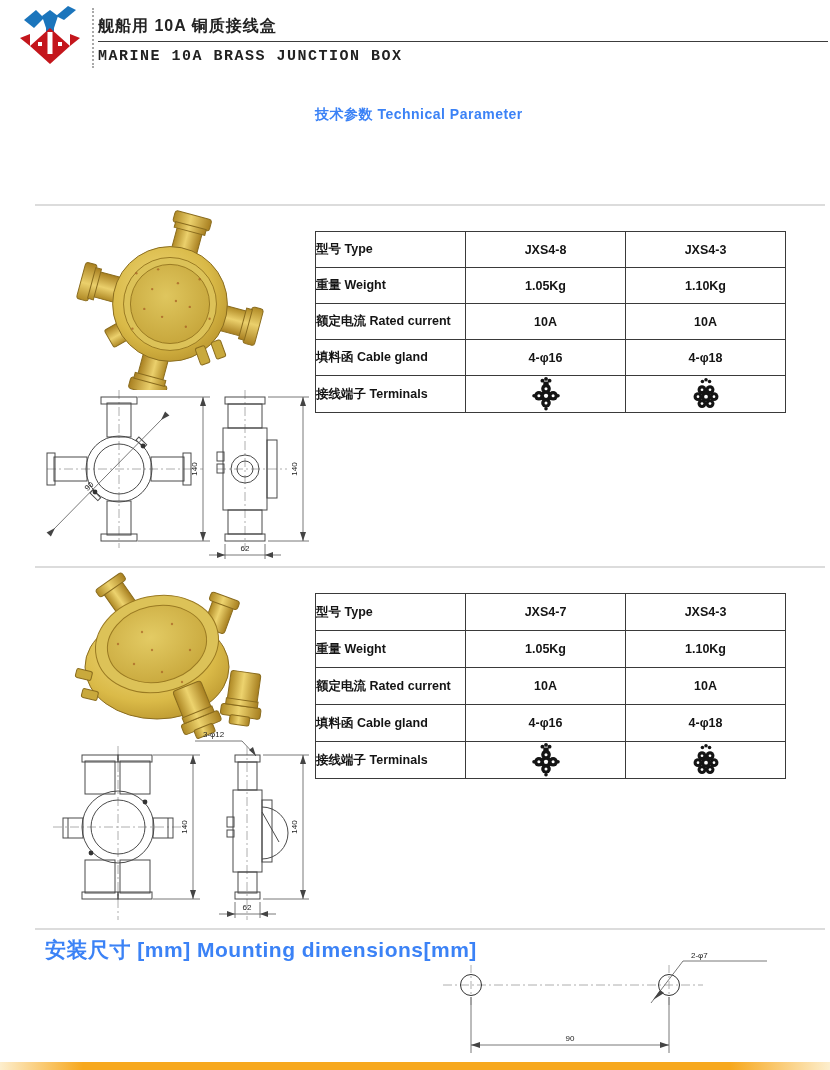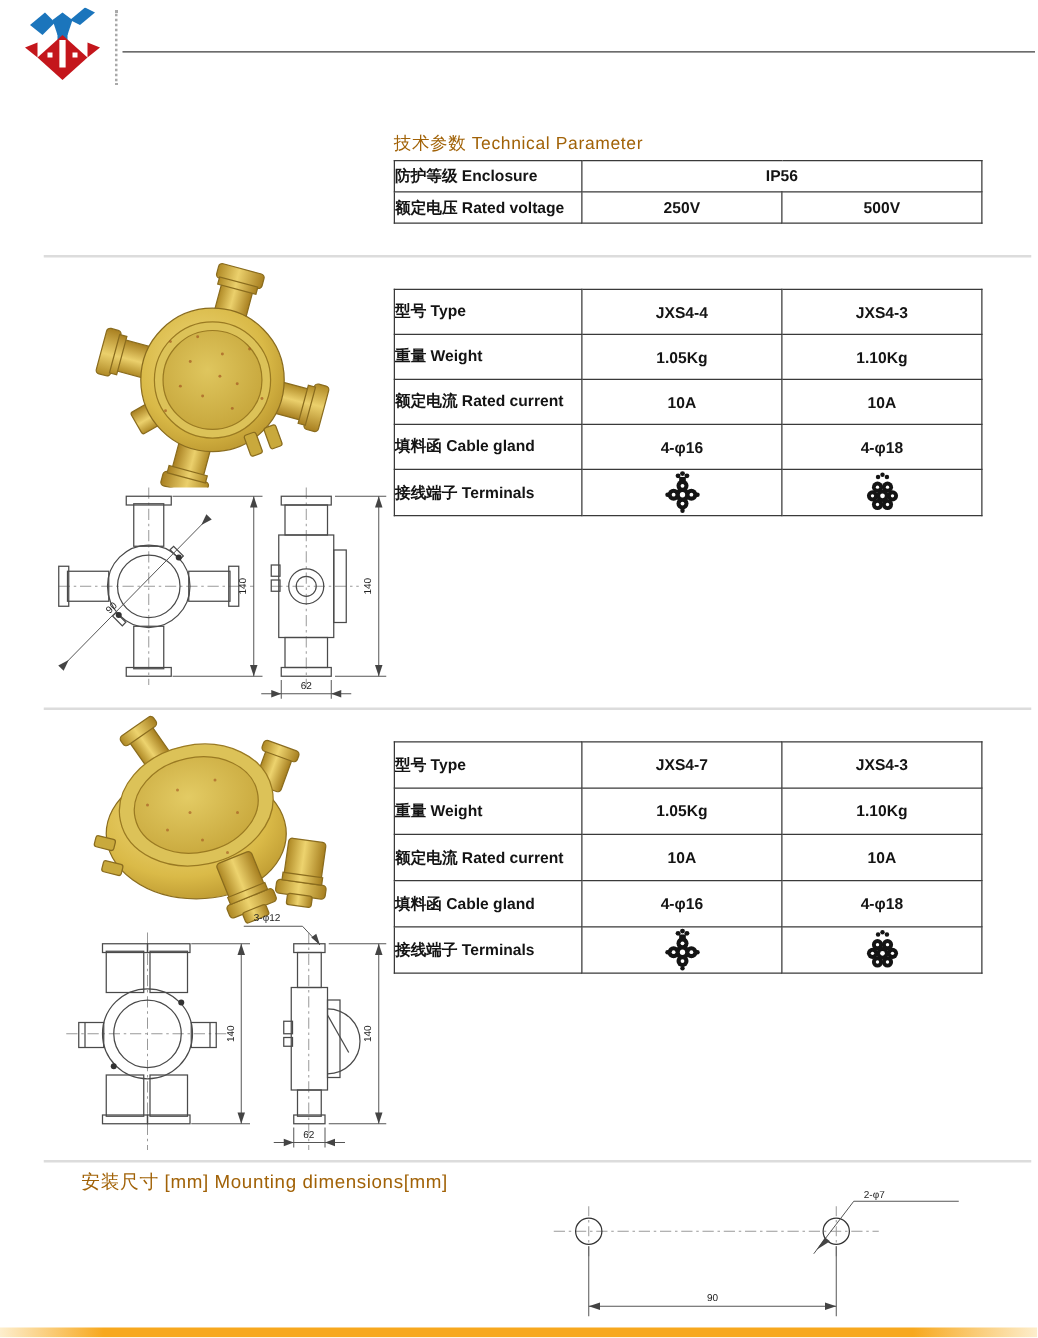--- a/index.html
+++ b/index.html
@@ -8,22 +8,22 @@
   .abs{position:absolute;}
 
   
   .title-zh{font-size:16px;font-weight:bold;color:#222;letter-spacing:1px;}
   .title-en{font-size:15px;font-weight:bold;color:#222;letter-spacing:1.5px;
             font-family:"Liberation Mono","DejaVu Sans Mono",monospace;}
   .hdr-rule{height:1px;background:#3c3c3c;}
   .dot-div{border-left:2px dotted #a9a9a9;width:0;}
 
   
-  .sec-head{color:#a16207;font-weight:normal;font-size:14px;letter-spacing:.5px;}
-  .sec-head.big{font-size:15px;margin-left:20px;}
+  .sec-head{color:#3b82f6;font-weight:bold;font-size:14px;letter-spacing:.5px;}
+  .sec-head.big{font-size:21px;}
 
   
   .sec-line{height:2px;background:#dcdcdc;}
 
   
   table.spec{border-collapse:collapse;table-layout:fixed;width:470px;background:#fff;}
   table.spec td{border:1px solid #3a3a3a;font-weight:bold;font-size:12.5px;color:#141414;
                 padding:0;vertical-align:middle;}
   td.lbl{text-align:left;padding-left:9px;}
   td.val{text-align:center;font-size:13px;}
@@ -101,42 +101,26 @@
     <rect x="28" y="14" width="8" height="30" fill="#1B75BC"></rect>
     <polygon points="32,22 52,40 32,58 12,40" fill="#C4161C"></polygon>
     <polygon points="2,32 12,28 12,40" fill="#C4161C"></polygon>
     <polygon points="62,32 52,28 52,40" fill="#C4161C"></polygon>
     <rect x="29.5" y="26" width="5" height="22" fill="#ffffff"></rect>
     <rect x="20" y="36" width="4" height="4" fill="#ffffff"></rect>
     <rect x="40" y="36" width="4" height="4" fill="#ffffff"></rect>
     <circle cx="15" cy="33" r="2.2" fill="#ffffff"></circle>
   </svg>
   <div class="abs dot-div" style="left:92px;top:8px;height:60px"></div>
+  <div class="abs title-zh" style="left:98px;top:16px">舰船用 10A 铜质接线盒</div>
   <div class="abs hdr-rule" style="left:98px;top:41px;width:730px"></div>
+  <div class="abs title-en" style="left:98px;top:48px">MARINE 10A BRASS JUNCTION BOX</div>
 
   <div class="abs sec-head" style="left:315px;top:106px">技术参数 Technical Parameter</div>
 
-  <table class="spec abs" style="left:315px;top:128px">
-    <colgroup>
-        <col style="width:150px">
-        <col style="width:160px">
-        <col style="width:160px">
-      </colgroup>
-    <tbody>
-        <tr class="h25">
-      <td class="lbl">防护等级 Enclosure</td>
-      <td class="val" colspan="2">IP56</td>
-    </tr>
-    <tr class="h25">
-      <td class="lbl">额定电压 Rated voltage</td>
-      <td class="val">250V</td>
-      <td class="val">500V</td>
-    </tr>
-  </tbody>
-    </table>
 
   <div class="abs sec-line" style="left:35px;top:204px;width:790px"></div>
 
   <svg class="abs" style="left:40px;top:210px" width="260" height="180" viewBox="0 0 260 182">
     <defs>
       <radialGradient id="gBody1" cx="42%" cy="38%" r="75%">
         <stop offset="0%" stop-color="#EFD97C"></stop>
           <stop offset="60%" stop-color="#D9B947"></stop>
           <stop offset="100%" stop-color="#B08A26"></stop>
       </radialGradient>
@@ -200,21 +184,21 @@
 
   <table class="spec abs" style="left:315px;top:231px">
     <colgroup>
         <col style="width:150px">
         <col style="width:160px">
         <col style="width:160px">
       </colgroup>
     <tbody>
         <tr class="h36">
       <td class="lbl">型号  Type</td>
-      <td class="val">JXS4-4</td>
+      <td class="val">JXS4-8</td>
       <td class="val">JXS4-3</td>
     </tr>
     <tr class="h36">
       <td class="lbl">重量  Weight</td>
       <td class="val">1.05Kg</td>
       <td class="val">1.10Kg</td>
     </tr>
     <tr class="h36">
       <td class="lbl">额定电流  Rated current</td>
       <td class="val">10A</td>

